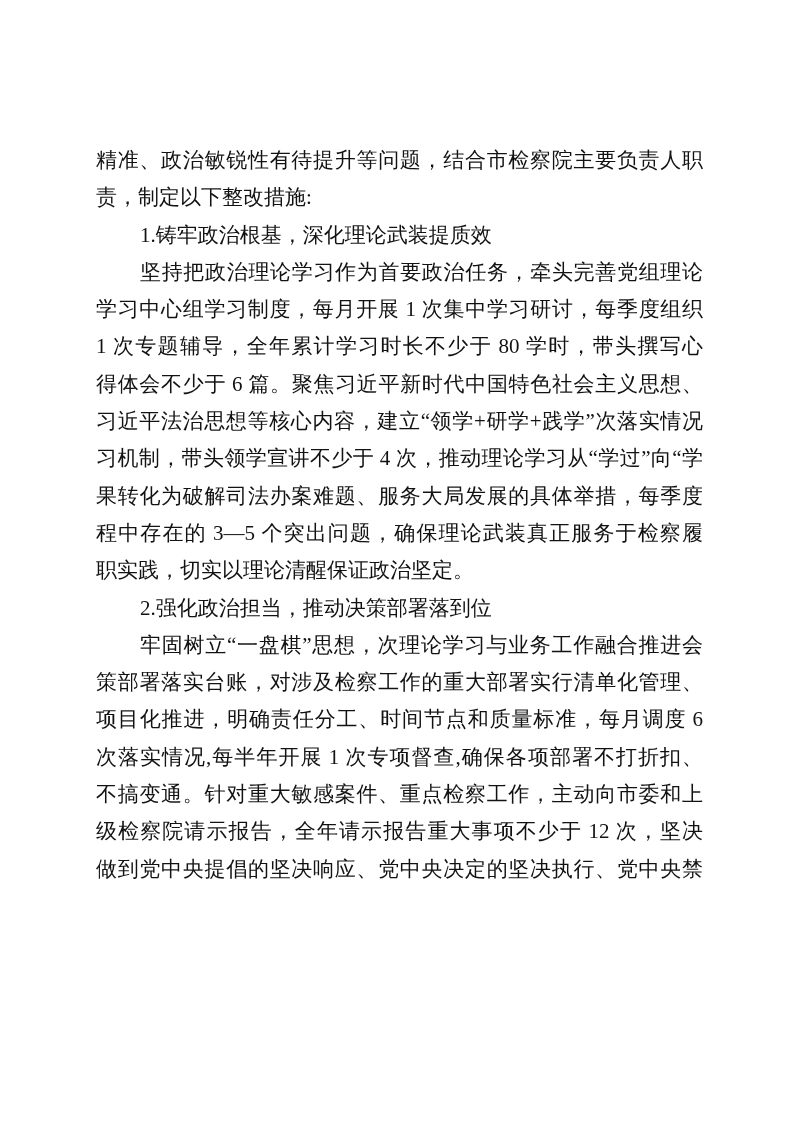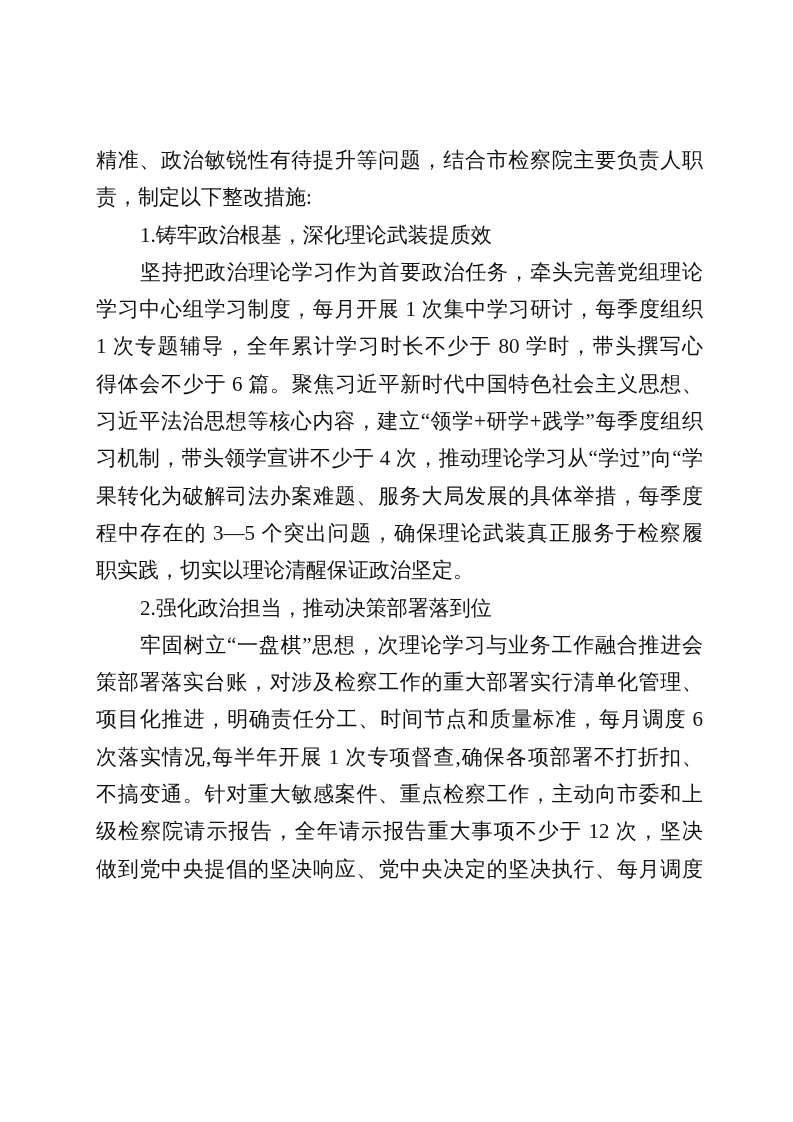--- a/index.html
+++ b/index.html
@@ -47,27 +47,27 @@
 
 <div class="page">
   <div class="doc-body">
       <div class="line fill">精准、政治敏锐性有待提升等问题，结合市检察院主要负责人职</div>
       <div class="line">责，制定以下整改措施:</div>
       <div class="line indent bold">1.铸牢政治根基，深化理论武装提质效</div>
       <div class="line fill indent">坚持把政治理论学习作为首要政治任务，牵头完善党组理论</div>
       <div class="line fill">学习中心组学习制度，每月开展 1 次集中学习研讨，每季度组织</div>
       <div class="line fill">1 次专题辅导，全年累计学习时长不少于 80 学时，带头撰写心</div>
       <div class="line fill">得体会不少于 6 篇。聚焦习近平新时代中国特色社会主义思想、</div>
-      <div class="line fill">习近平法治思想等核心内容，建立“领学+研学+践学”每季度组织</div>
+      <div class="line fill">习近平法治思想等核心内容，建立“领学+研学+践学”次落实情况</div>
       <div class="line fill">习机制，带头领学宣讲不少于 4 次，推动理论学习从“学过”向“学</div>
       <div class="line fill">果转化为破解司法办案难题、服务大局发展的具体举措，每季度</div>
       <div class="line fill">程中存在的 3—5 个突出问题，确保理论武装真正服务于检察履</div>
       <div class="line">职实践，切实以理论清醒保证政治坚定。</div>
       <div class="line indent bold">2.强化政治担当，推动决策部署落到位</div>
       <div class="line fill indent">牢固树立“一盘棋”思想，次理论学习与业务工作融合推进会</div>
       <div class="line fill">策部署落实台账，对涉及检察工作的重大部署实行清单化管理、</div>
       <div class="line fill">项目化推进，明确责任分工、时间节点和质量标准，每月调度 6</div>
       <div class="line fill">次落实情况,每半年开展 1 次专项督查,确保各项部署不打折扣、</div>
       <div class="line fill">不搞变通。针对重大敏感案件、重点检察工作，主动向市委和上</div>
       <div class="line fill">级检察院请示报告，全年请示报告重大事项不少于 12 次，坚决</div>
-      <div class="line fill">做到党中央提倡的坚决响应、党中央决定的坚决执行、每月调度</div>
+      <div class="line fill">做到党中央提倡的坚决响应、党中央决定的坚决执行、党中央禁</div>
     </div>
 </div>
 
 </body></html>

